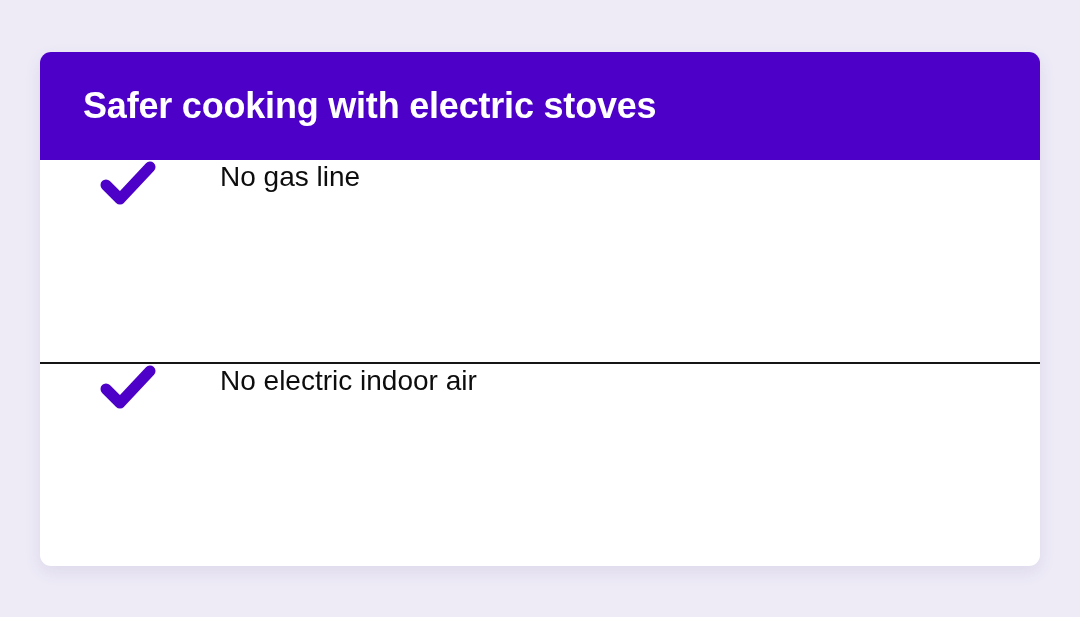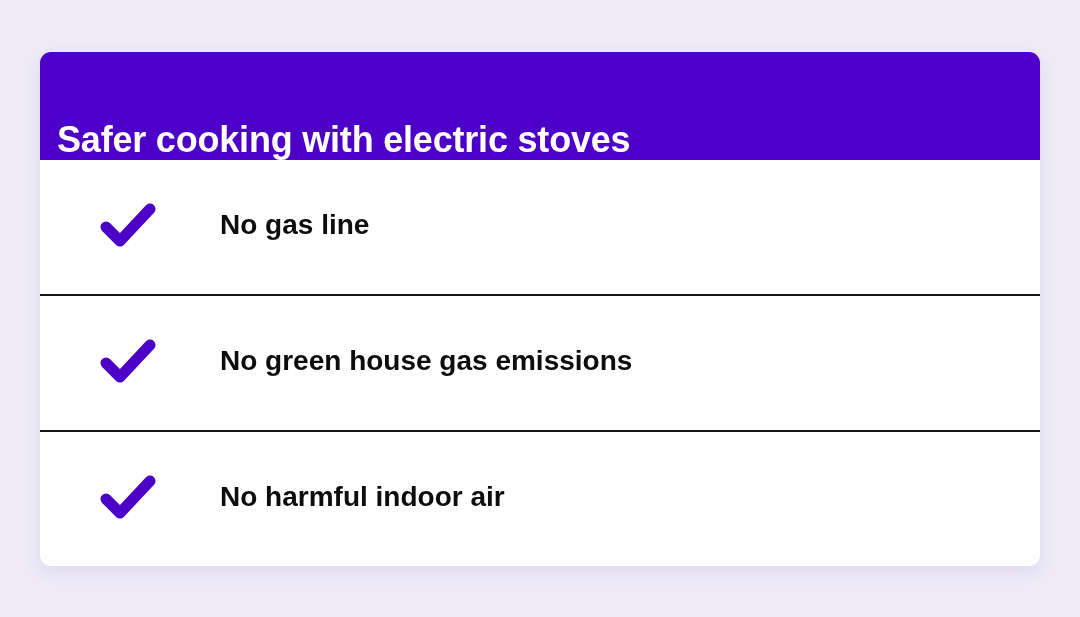--- a/index.html
+++ b/index.html
@@ -32,48 +32,46 @@
     overflow: hidden;
     display: flex;
     flex-direction: column;
   }
 
   .card-header {
     height: 108px;
     flex: 0 0 108px;
     background: #4c00c8;
     display: flex;
-    align-items: flex-end;
+    align-items: center;
     box-sizing: border-box;
-    padding: 0 17px;
+    padding: 0 43px;
   }
 
   .card-title {
     color: #ffffff;
     font-size: 36px;
     font-weight: bold;
     letter-spacing: -0.2px;
     line-height: 1.1;
     white-space: nowrap;
   }
 
   .card-body {
     flex: 1 1 auto;
     display: flex;
     flex-direction: column;
   }
 
   .feature-row {
     flex: 1 1 0;
     display: flex;
-    align-items: center;
     box-sizing: border-box;
     padding: 0 0 4px 60px;
     position: relative;
-    font-weight: bold;
   }
 
   .feature-row + .feature-row {
     border-top: 2px solid #151515;
   }
 
   .check-wrap {
     flex: 0 0 60px;
     width: 60px;
     height: 46px;
@@ -111,34 +109,26 @@
 
       <div class="feature-row">
         <span class="check-wrap">
           <svg viewBox="0 0 56 46" xmlns="http://www.w3.org/2000/svg" aria-hidden="true">
             <path d="M6 25 L20 39 L50 7" fill="none" stroke="#4c00c8" stroke-width="11" stroke-linecap="round" stroke-linejoin="round"></path>
           </svg>
         </span>
         <span class="feature-label">No gas line</span>
       </div>
 
-      <div class="feature-row">
-        <span class="check-wrap">
-          <svg viewBox="0 0 56 46" xmlns="http://www.w3.org/2000/svg" aria-hidden="true">
-            <path d="M6 25 L20 39 L50 7" fill="none" stroke="#4c00c8" stroke-width="11" stroke-linecap="round" stroke-linejoin="round"></path>
-          </svg>
-        </span>
-        <span class="feature-label">No green house gas emissions</span>
-      </div>
 
 
       <div class="feature-row">
         <span class="check-wrap">
           <svg viewBox="0 0 56 46" xmlns="http://www.w3.org/2000/svg" aria-hidden="true">
             <path d="M6 25 L20 39 L50 7" fill="none" stroke="#4c00c8" stroke-width="11" stroke-linecap="round" stroke-linejoin="round"></path>
           </svg>
         </span>
-        <span class="feature-label">No harmful indoor air</span>
+        <span class="feature-label">No electric indoor air</span>
       </div>
 
     </div>
   </div>
 </div>
 
 </body></html>

